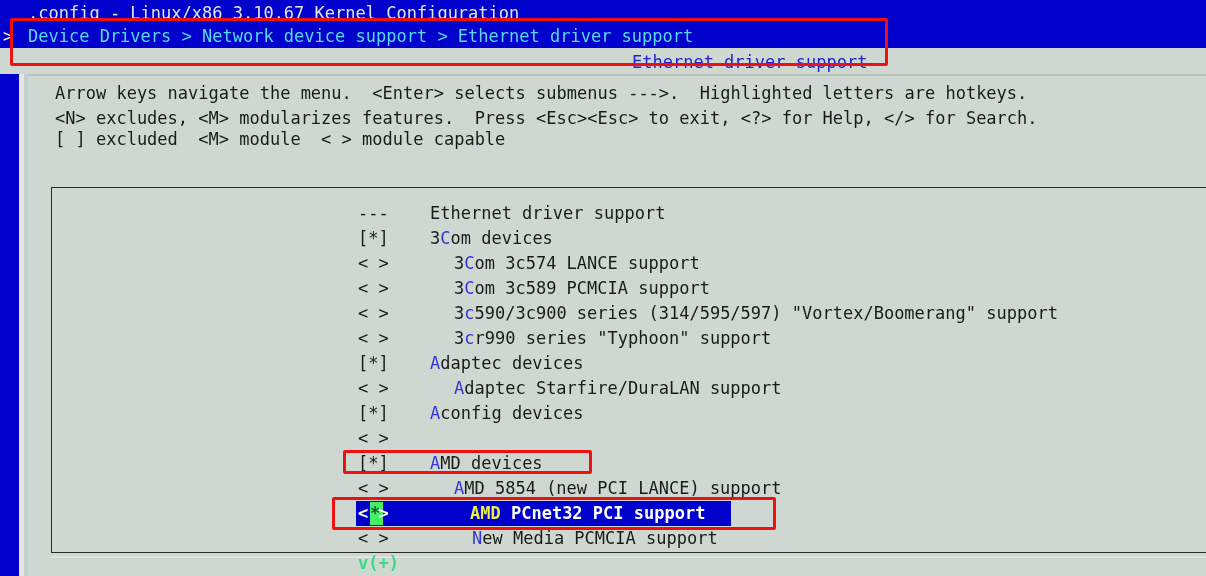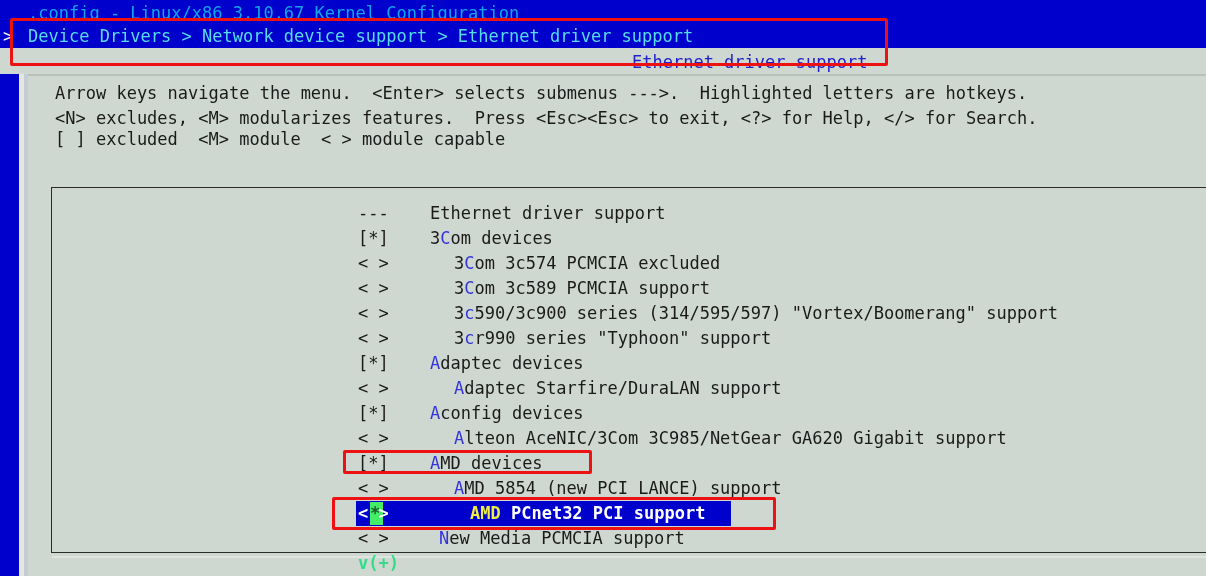--- a/index.html
+++ b/index.html
@@ -41,21 +41,21 @@
     width: 4px; height: 576px;
     background: #c4ccd4;
   }
 
   
   .titlebar {
     position: absolute;
     left: 0; top: 0;
     width: 1206px; height: 21px;
     background: #0000cc;
-    color: #0ea5e9;
+    color: #e5e5e5;
     white-space: pre;
     letter-spacing: 0px;
   }
   .titlebar .t-text {
     position: absolute;
     left: 28px; top: 1px;
   }
 
   
   .crumbbar {
@@ -240,32 +240,32 @@
     <span class="hline l0">Arrow keys navigate the menu.  &lt;Enter&gt; selects submenus ---&gt;.  Highlighted letters are hotkeys.</span>
     <span class="hline l1">&lt;N&gt; excludes, &lt;M&gt; modularizes features.  Press &lt;Esc&gt;&lt;Esc&gt; to exit, &lt;?&gt; for Help, &lt;/&gt; for Search.</span>
     <span class="hline l2">[ ] excluded  &lt;M&gt; module  &lt; &gt; module capable</span>
   </div>
 
   <div class="listbox"></div>
 
   <div class="rows" id="rows-host">
       <div class="row" style="top: 0px;"><span class="tag">---</span><span class="label" style="left: 430px;"><span>Ethernet driver support</span></span></div>
       <div class="row" style="top: 25px;"><span class="tag">[*]</span><span class="label" style="left: 430px;"><span>3</span><span class="hot">C</span><span>om devices</span></span></div>
-      <div class="row" style="top: 50px;"><span class="tag">&lt; &gt;</span><span class="label" style="left: 454px;"><span>3</span><span class="hot">C</span><span>om 3c574 PCMCIA excluded</span></span></div>
+      <div class="row" style="top: 50px;"><span class="tag">&lt; &gt;</span><span class="label" style="left: 454px;"><span>3</span><span class="hot">C</span><span>om 3c574 LANCE support</span></span></div>
       <div class="row" style="top: 75px;"><span class="tag">&lt; &gt;</span><span class="label" style="left: 454px;"><span>3</span><span class="hot">C</span><span>om 3c589 PCMCIA support</span></span></div>
       <div class="row" style="top: 100px;"><span class="tag">&lt; &gt;</span><span class="label" style="left: 454px;"><span>3</span><span class="hot">c</span><span>590/3c900 series (314/595/597) "Vortex/Boomerang" support</span></span></div>
       <div class="row" style="top: 125px;"><span class="tag">&lt; &gt;</span><span class="label" style="left: 454px;"><span>3</span><span class="hot">c</span><span>r990 series "Typhoon" support</span></span></div>
       <div class="row" style="top: 150px;"><span class="tag">[*]</span><span class="label" style="left: 430px;"><span class="hot">A</span><span>daptec devices</span></span></div>
       <div class="row" style="top: 175px;"><span class="tag">&lt; &gt;</span><span class="label" style="left: 454px;"><span class="hot">A</span><span>daptec Starfire/DuraLAN support</span></span></div>
       <div class="row" style="top: 200px;"><span class="tag">[*]</span><span class="label" style="left: 430px;"><span class="hot">A</span><span>config devices</span></span></div>
-      <div class="row" style="top: 225px;"><span class="tag">&lt; &gt;</span><span class="label" style="left: 454px;"><span class="hot">A</span><span>lteon AceNIC/3Com 3C985/NetGear GA620 Gigabit support</span></span></div>
+      <div class="row" style="top: 225px;"><span class="tag">&lt; &gt;</span></div>
       <div class="row" style="top: 250px;"><span class="tag">[*]</span><span class="label" style="left: 430px;"><span class="hot">A</span><span>MD devices</span></span></div>
       <div class="row" style="top: 275px;"><span class="tag">&lt; &gt;</span><span class="label" style="left: 454px;"><span class="hot">A</span><span>MD 5854 (new PCI LANCE) support</span></span></div>
       <div class="row selected" style="top: 300px;"><div class="selbg" style="width: 375.15px;"></div><div class="cursor" style="left: 370.05px;"></div><span class="tag">&lt; &gt;</span><span class="cursor-ch" style="left: 370.05px;">*</span><span class="label" style="left: 470px;"><span class="hot">AMD</span><span> PCnet32 PCI support</span></span></div>
-      <div class="row" style="top: 325px;"><span class="tag">&lt; &gt;</span><span class="label" style="left: 439px; text-align: center;"><span class="hot">N</span><span>ew Media PCMCIA support</span></span></div>
+      <div class="row" style="top: 325px;"><span class="tag">&lt; &gt;</span><span class="label" style="left: 472px; text-align: center;"><span class="hot">N</span><span>ew Media PCMCIA support</span></span></div>
     </div>
 
   <div class="box-bottom-line"></div>
   <div class="scrolldown">v(+)</div>
 
   <div id="annot-host">
       <div class="annot" style="left: 10px; top: 18px; width: 878px; height: 48px;"></div>
       <div class="annot" style="left: 343px; top: 450px; width: 249px; height: 24px;"></div>
       <div class="annot" style="left: 332px; top: 497px; width: 444px; height: 33px;"></div>
     </div>

